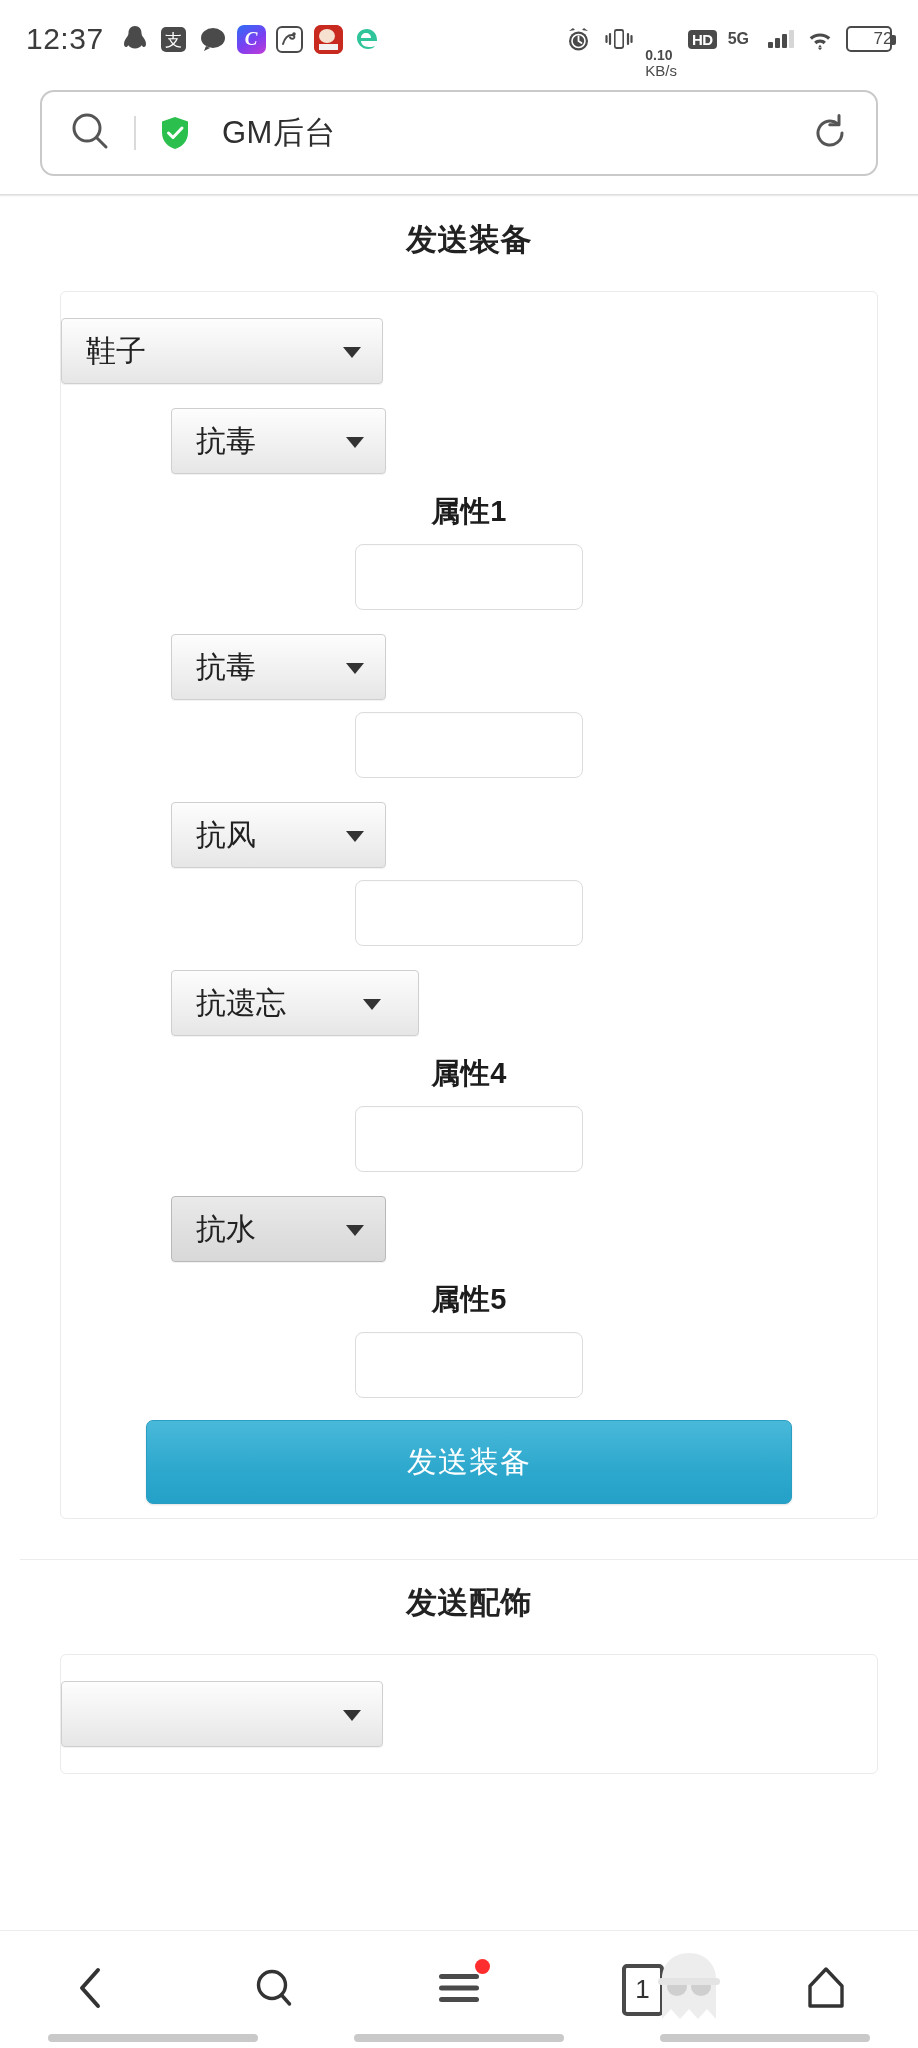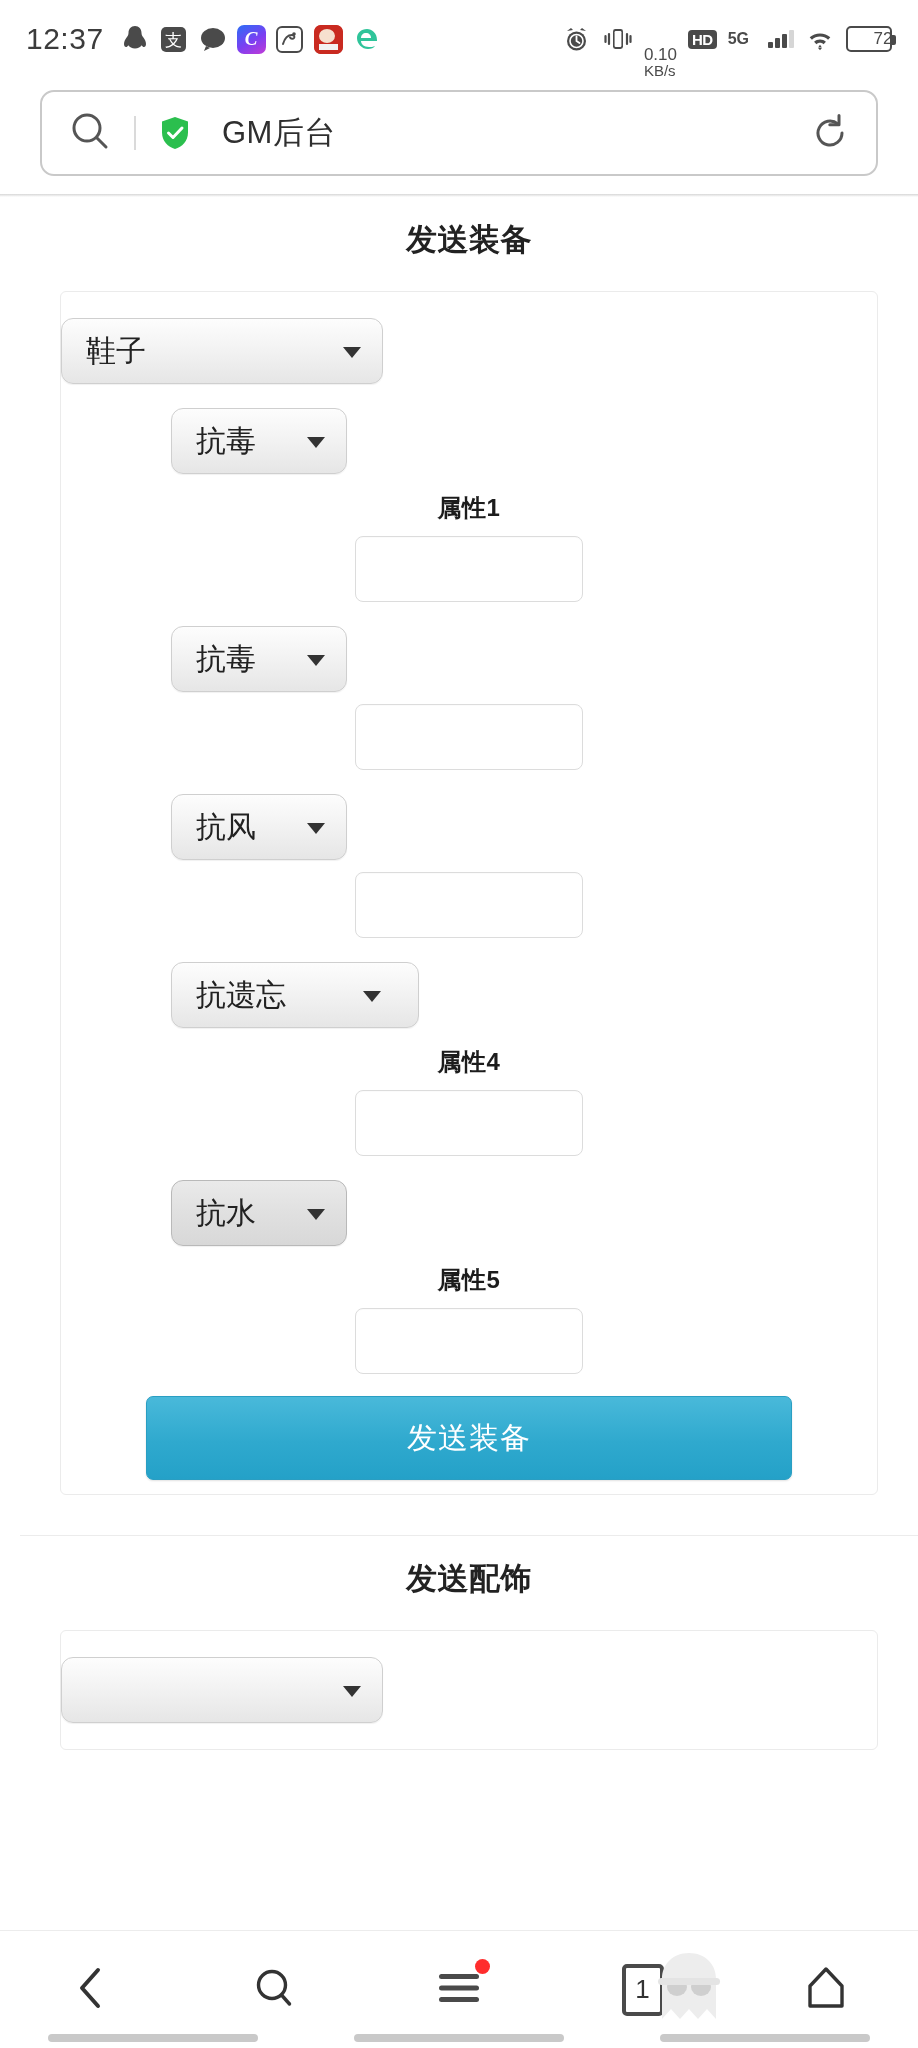--- a/index.html
+++ b/index.html
@@ -20,21 +20,21 @@
   .sb-left-icons { display: flex; align-items: center; gap: 9px; margin-left: 16px; }
   .sb-right { margin-left: auto; display: flex; align-items: center; gap: 11px; }
   .sb-ico { width: 30px; height: 30px; display: flex; align-items: center; justify-content: center; }
   .sb-ico svg { display: block; }
   .appico { width: 29px; height: 29px; border-radius: 7px; display: flex; align-items: center;
             justify-content: center; font-size: 18px; color: #fff; overflow: hidden; }
   .ico-c { background: linear-gradient(150deg,#2b6ef6 0%,#7b3ff2 55%,#c13bd6 100%); font-style: italic;
            font-weight: 700; font-size: 19px; font-family: "Liberation Serif", serif; }
   .ico-red { background: linear-gradient(#d9352b,#b8241c); }
   .netspeed { font-size: 15px; line-height: 16px; color: #4a4a4a; text-align: left; }
-  .netspeed b { display: block; font-weight: 400; font-size: 17px; margin-top: 48px; }
+  .netspeed b { display: block; font-weight: 700; font-size: 14px; margin-top: 48px; }
   .hd-badge { background: #4a4a4a; color: #fff; font-size: 15px; font-weight: 700;
               padding: 1px 4px; border-radius: 4px; letter-spacing: -.5px; }
   .g5 { display: flex; align-items: flex-end; gap: 18px; }
   .g5 .lbl { font-size: 16px; font-weight: 700; color: #4a4a4a; margin-right: 1px; }
   .bars { display: flex; align-items: flex-end; gap: 2px; height: 18px; }
   .bars i { width: 5px; background: #4a4a4a; border-radius: 1px; display: block; }
   .bars i:nth-child(1){height:6px}.bars i:nth-child(2){height:10px}
   .bars i:nth-child(3){height:14px}.bars i:nth-child(4){height:18px;background:#d6d6d6}
   .batt { width: 46px; height: 26px; border: 2px solid #4a4a4a; border-radius: 5px;
           display: flex; align-items: center; justify-content: center; position: relative; padding-left: 28px; }
@@ -64,39 +64,39 @@
     margin: 30px 40px 0 40px; border: 1px solid #ebebeb; border-radius: 6px;
     background:#fff; padding-bottom: 14px; position: relative;
   }
   .row { display: block; position: relative; }
 
   select.sel {
     -webkit-appearance: none; appearance: none;
     font-family: "Liberation Sans","DejaVu Sans",sans-serif;
     font-size: 30px; color: #222;
     background: linear-gradient(#fdfdfd 0%, #f3f3f3 45%, #e6e6e6 100%);
-    border: 1px solid #cfcfcf; border-radius: 12px;
+    border: 1px solid #cfcfcf; border-radius: 4px;
     padding: 0 58px 0 24px; height: 66px; line-height: 64px;
     box-shadow: 0 1px 1px rgba(0,0,0,.06);
   }
   .selwrap { position: relative; display: inline-block; }
   .selwrap:after {
     content:""; position:absolute; right:22px; top:50%; margin-top:-4px;
     border-left:9px solid transparent; border-right:9px solid transparent;
     border-top:11px solid #333; pointer-events:none;
   }
   .sel-main { width: 322px; }
-  .sel-attr { width: 176px; }
+  .sel-attr { width: 215px; }
   .sel-pressed select.sel {
     background: linear-gradient(#eaeaea 0%, #e0e0e0 50%, #d8d8d8 100%);
     border-color: #b9b9b9;
   }
 
   .attr-label {
-    text-align: center; font-size: 24px; font-weight: 700; color: #1c1c1c;
+    text-align: center; font-size: 29px; font-weight: 700; color: #1c1c1c;
     letter-spacing: .5px;
   }
   input.txt {
     width: 228px; height: 66px; border: 1px solid #dcdcdc; border-radius: 8px;
     background: #fff; font-size: 28px; padding: 0 14px;
     font-family: "Liberation Sans","DejaVu Sans",sans-serif;
     box-shadow: inset 0 1px 1px rgba(0,0,0,.02);
   }
   .center { text-align: center; }
 

